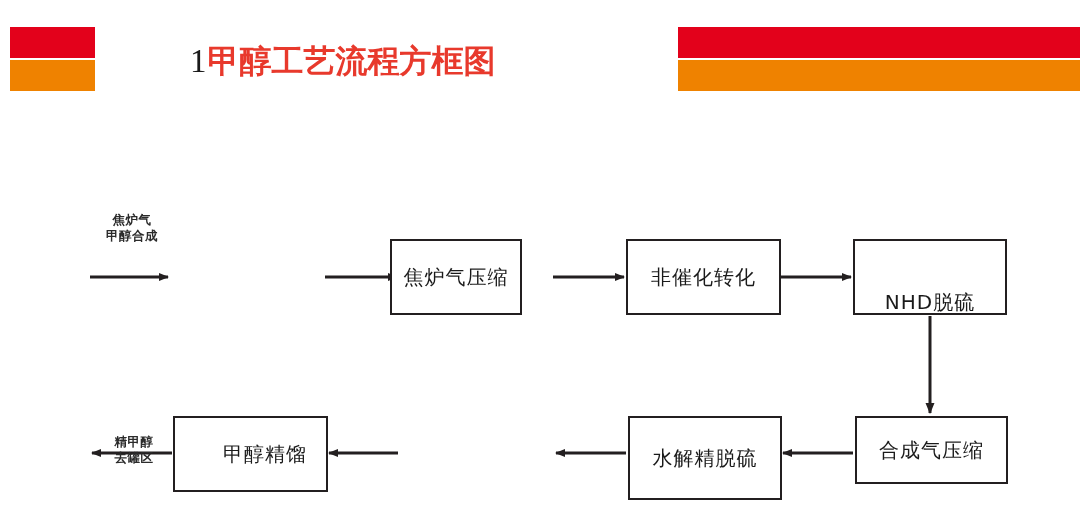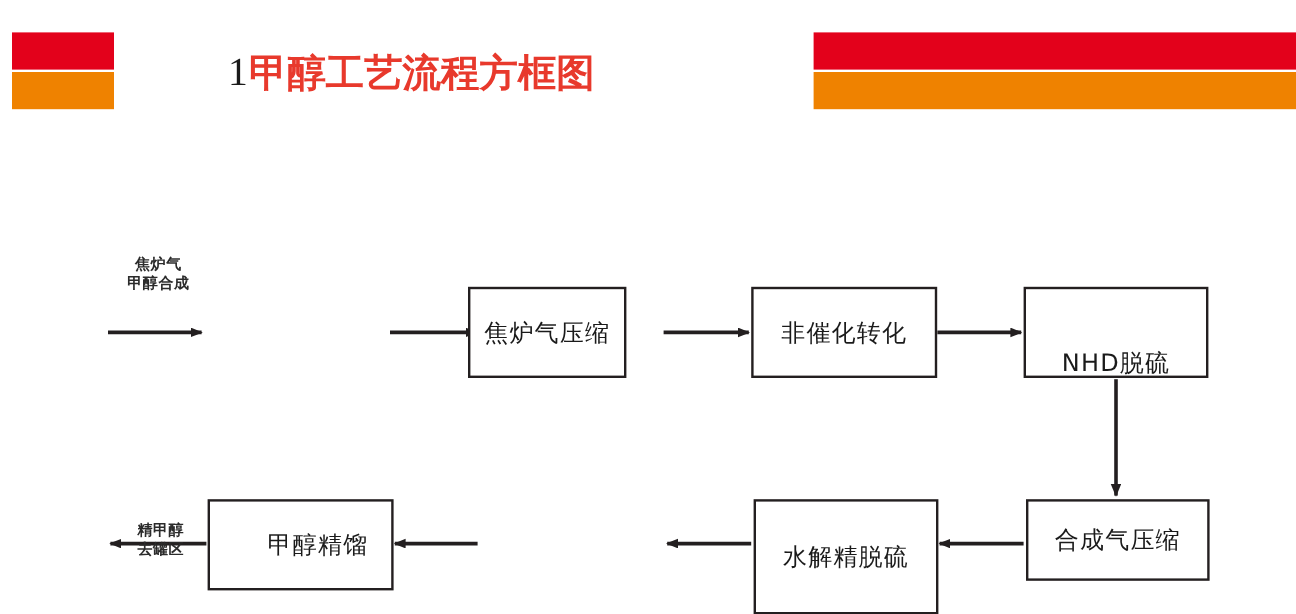--- a/index.html
+++ b/index.html
@@ -193,21 +193,21 @@
 
     <div class="node-box" style="left:853px; top:239px; width:154px; height:76px;align-items:flex-end;">
       <span class="node-label">NHD脱硫</span>
     </div>
 
     <div class="node-box" style="left:173px; top:416px; width:155px; height:76px;padding-left:29px;">
       <span class="node-label">甲醇精馏</span>
     </div>
 
 
-    <div class="node-box" style="left:628px; top:416px; width:154px; height:96px;">
+    <div class="node-box" style="left:628px; top:416px; width:154px; height:84px;">
       <span class="node-label">水解精脱硫</span>
     </div>
 
     <div class="node-box" style="left:855px; top:416px; width:153px; height:68px;">
       <span class="node-label">合成气压缩</span>
     </div>
 
   </div>
 </div>
 

